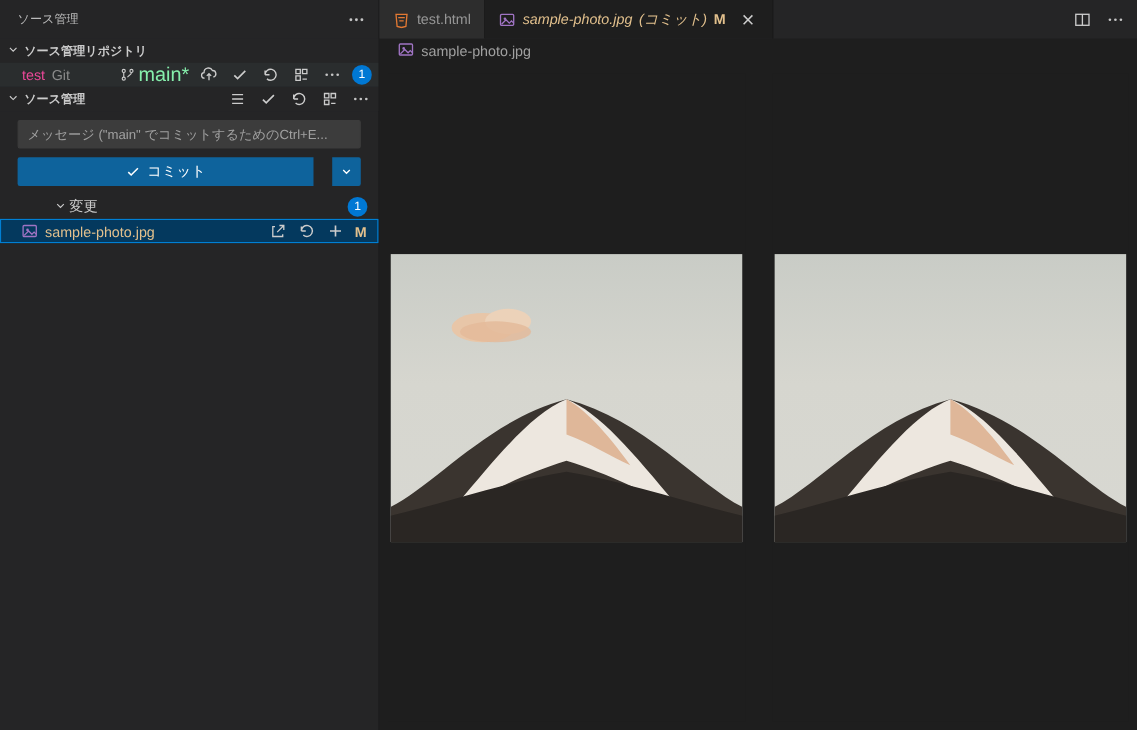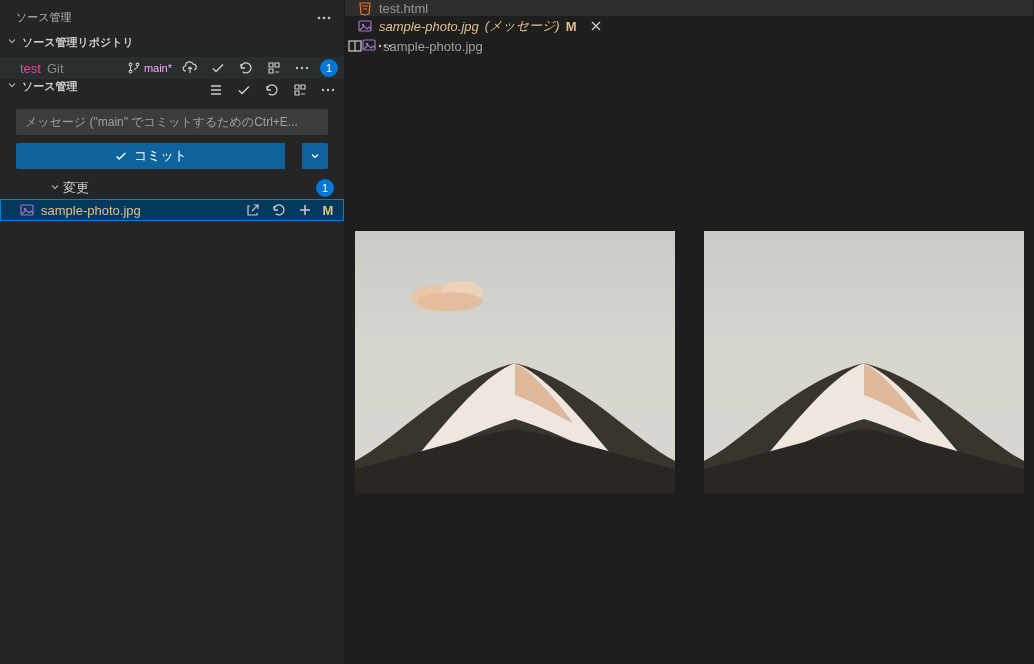--- a/index.html
+++ b/index.html
@@ -23,40 +23,40 @@
     display: flex; align-items: center; justify-content: space-between;
     padding: 0 10px 0 16px;
     font-size: 11px;
     color: #bbbbbb;
   }
   .panel-title .actions { display:flex; gap:10px; align-items:center; }
   .icon-btn { display:inline-flex; align-items:center; justify-content:center; width:20px; height:20px; color:#c5c5c5; cursor:pointer; }
   .icon-btn svg { width:16px; height:16px; }
   .section-header {
     height: 22px;
-    display: flex; 
+    display: flex; align-items: center;
     padding: 0 6px 0 4px;
     font-size: 11px; font-weight: 700;
     color: #cccccc;
     background: #252526;
   }
   .section-header .chev { width:16px; text-align:center; margin-right:2px; }
   .section-header .label { flex:1; }
   .section-header .hdr-actions { display:flex; gap:8px; align-items:center; }
   .repo-row {
     height: 22px;
     display:flex; align-items:center;
     padding: 0 6px 0 20px;
     background: #2a2d2e;
   }
   .repo-row .name { color:#ec4899; }
   .repo-row .type { color:#8a8a8a; margin-left:6px; }
   .repo-row .spacer { flex:1; }
   .repo-row .ra { display:flex; align-items:center; gap:8px; }
-  .branch { display:flex; align-items:center; gap:3px; color:#f0abfc; font-size:11px; }
+  .branch { display:flex; align-items:center; gap:3px; color:#86efac; font-size:18px; }
   .badge {
     background:#0078d4; color:#fff; border-radius:10px;
     min-width:18px; height:18px; font-size:11px;
     display:inline-flex; align-items:center; justify-content:center;
     padding:0 5px;
   }
   .commit-input {
     margin: 8px 16px 8px 16px;
     background:#3c3c3c; border:1px solid #3c3c3c;
     color:#cccccc; height:26px; border-radius:2px;
@@ -90,21 +90,21 @@
   .file-row .fname { flex:1; color:#e2c08d; font-size:13px; }
   .file-row .ftools { display:flex; align-items:center; gap:6px; }
   .m-badge { color:#e2c08d; font-weight:600; font-size:13px; width:14px; text-align:center; }
 
   .editor {
     flex:1; display:flex; flex-direction:column;
     background:#1e1e1e;
   }
   .tabbar {
     height:35px; background:#252526;
-    display:flex; align-items:stretch;flex-direction:column;
+    display:flex; align-items:stretch;
   }
   .tab {
     display:flex; align-items:center; gap:6px;
     padding:0 12px; font-size:13px;
     background:#2d2d2d; color:#969696;
     border-right:1px solid #1b1b1b;
     cursor:pointer;
   }
   .tab.active { background:#1e1e1e; color:#e7e7e7; }
   .tab .fi { width:16px; height:16px; display:flex; align-items:center; justify-content:center; }
@@ -322,21 +322,21 @@
     </div>
     <div class="tab active">
       <span class="fi">
         <svg viewBox="0 0 16 16">
             <rect x="2" y="3" width="12" height="10" rx="1" fill="none" stroke="#a074c4" stroke-width="1.2"></rect>
             <circle cx="6" cy="7" r="1.2" fill="#a074c4"></circle>
             <path d="M3 12l4-4 3 3 2-2 2 2" fill="none" stroke="#a074c4" stroke-width="1.2"></path>
           </svg>
       </span>
       <span class="ti" style="color:#e2c08d">sample-photo.jpg</span>
-      <span class="ti" style="color:#e2c08d">(メッセージ)</span>
+      <span class="ti" style="color:#e2c08d">(コミット)</span>
       <span style="color:#e2c08d;font-weight:600">M</span>
       <span class="icon-btn close">
         <svg viewBox="0 0 16 16">
             <path d="M4 4l8 8M12 4l-8 8" stroke="#ccc" stroke-width="1.4"></path>
           </svg>
       </span>
     </div>
     <div class="grow"></div>
     <div class="tb-actions">
       <span class="icon-btn">

